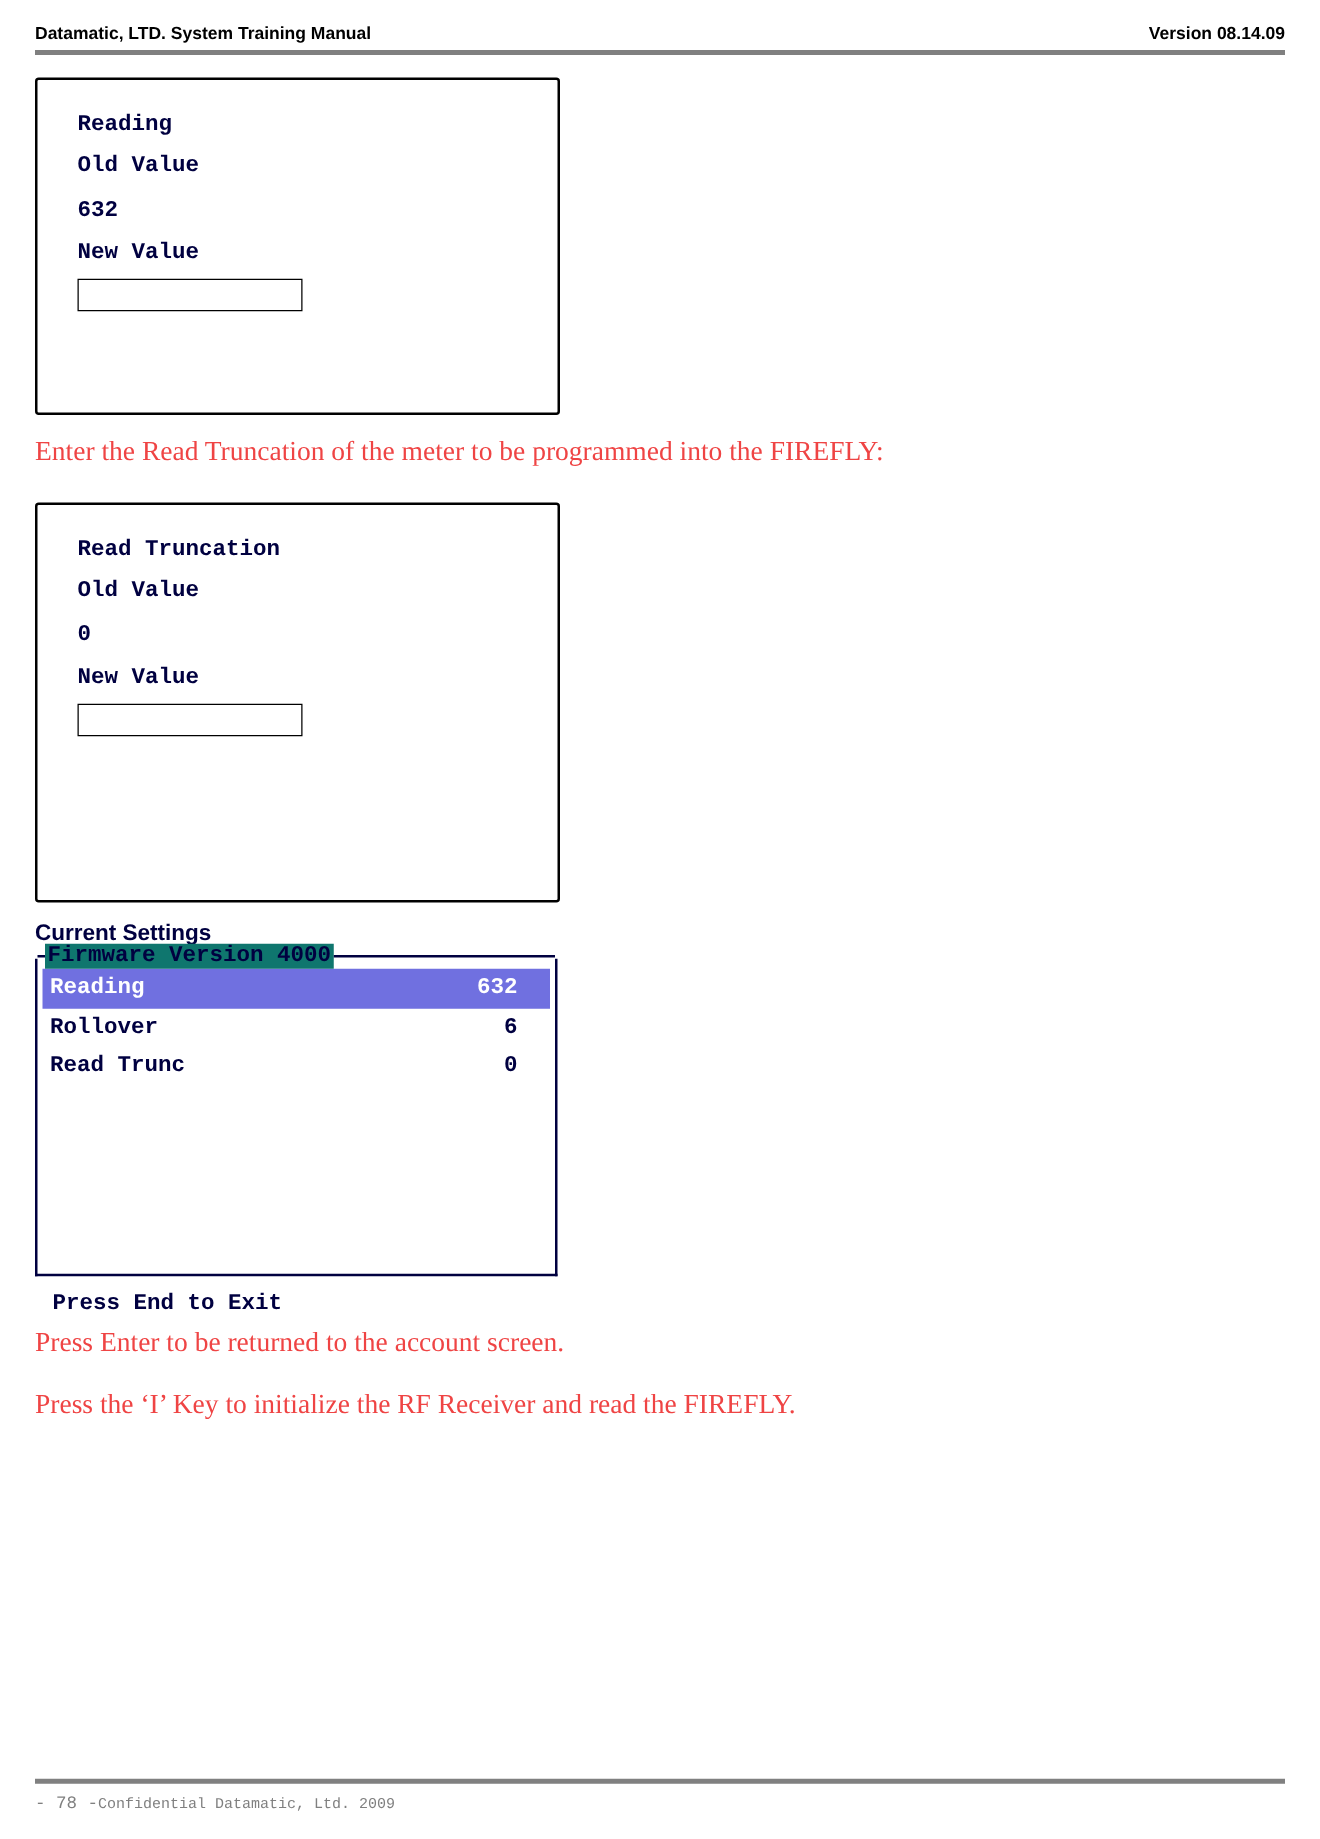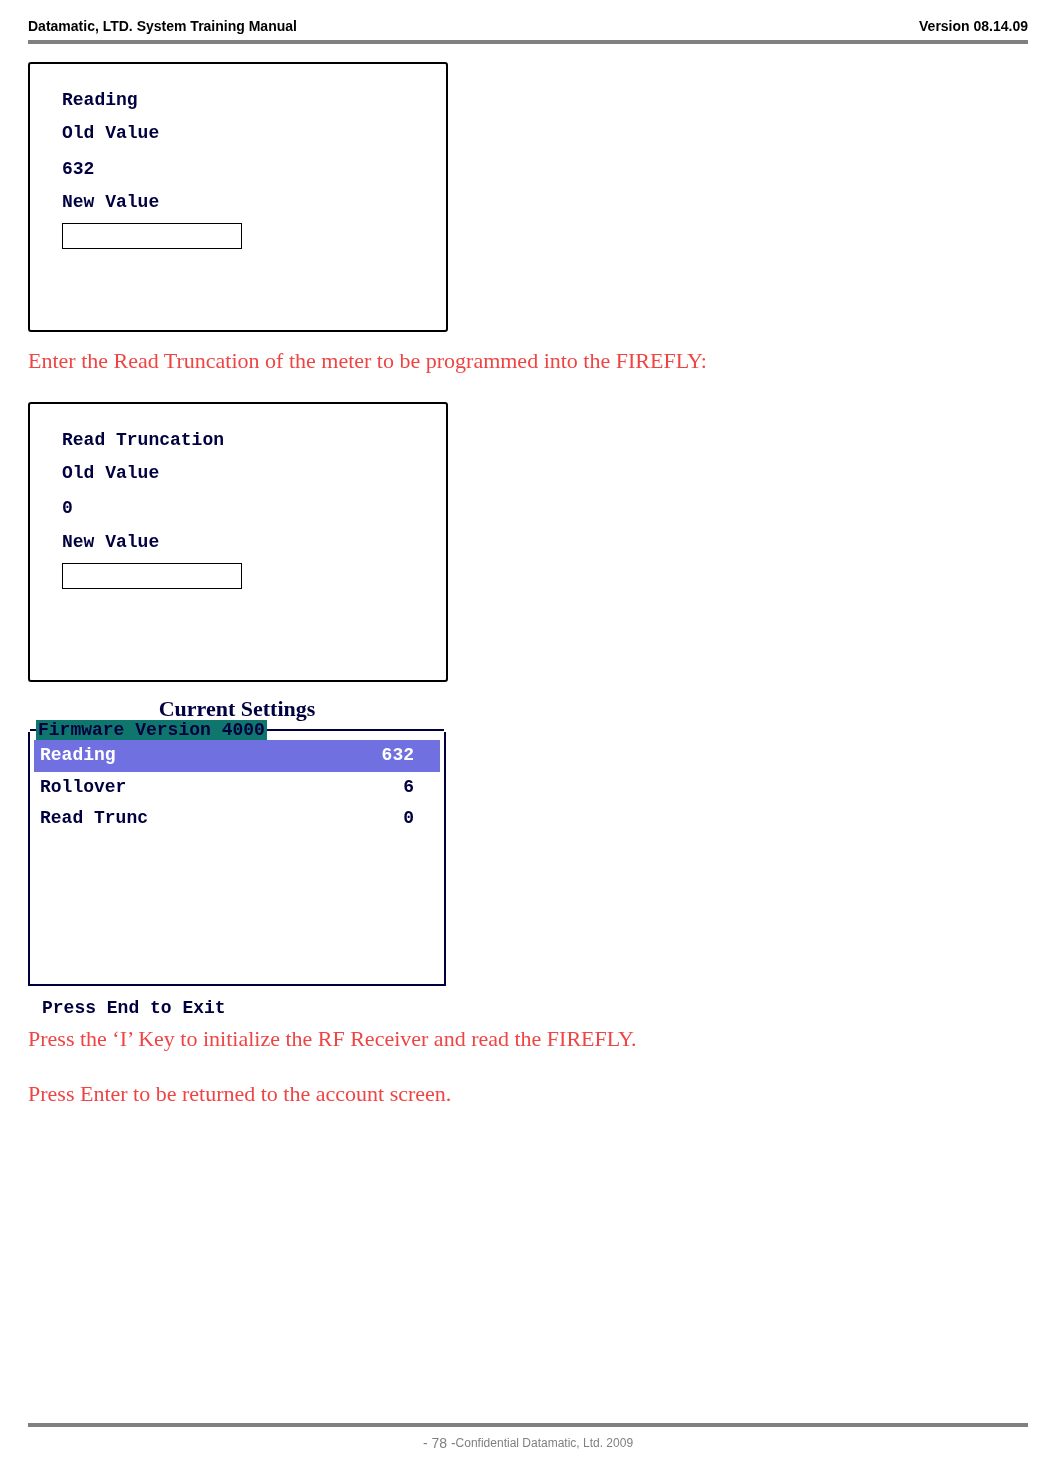--- a/index.html
+++ b/index.html
@@ -42,21 +42,21 @@
       width: 420px;
       padding: 20px 32px 10px 32px;
       margin-bottom: 14px;
       background: #fff;
       position: relative;
     }
     .screenshot-small {
       height: 270px;
     }
     .screenshot-medium {
-      height: 280px;
+      height: 320px;
     }
     .screenshot-text {
       font-family: "Courier New", Courier, monospace;
       font-weight: bold;
       font-size: 18px;
       line-height: 1.85;
       color: #000040;
     }
     .screenshot-text .old-value-num {
       margin-top: 2px;
@@ -70,24 +70,24 @@
       font-size: 16px;
       background: #fff;
       display: inline-block;
       margin-top: 4px;
     }
     .screenshot-current {
       width: 418px;
       margin-bottom: 6px;
     }
     .cs-title {
-      font-family: Liberation Serif, serif;
-      font-weight: bold;
-      font-size: 22px;
-      text-align: center;
+      font-family: Liberation Sans, sans-serif;
+      font-weight: bold;
+      font-size: 18px;
+      text-align: left;
       color: #000040;
       margin-bottom: 0;
     }
     .cs-box {
       border: 2px solid #000040;
       border-top: none;
       position: relative;
       padding: 8px 10px 8px 10px;
       margin-top: 10px;
       height: 254px;
@@ -151,24 +151,25 @@
       margin-top: 6px;
     }
     .footer-divider {
       height: 4px;
       background: #808080;
       margin-top: 30px;
       margin-bottom: 8px;
     }
     .footer-row {
       display: flex;
-      justify-content: center;
+      justify-content: flex-start;
       align-items: center;
       font-size: 14px;
       color: #808080;
+      font-family: Liberation Mono, monospace;
     }
     .footer-right {
       font-size: 12px;
     }
   </style>
 </head>
 <body>
 
 <div class="page">
   <div class="header-row">
@@ -217,23 +218,23 @@
           <span>6</span>
         </div>
         <div class="cs-row">
           <span>Read Trunc</span>
           <span>0</span>
         </div>
       </div>
       <div class="cs-footer">Press End to Exit</div>
     </div>
 
+    <div class="body-text" style="margin-bottom:20px;">Press Enter to be returned to the account screen.</div>
+
     <div class="body-text">Press the ‘I’ Key to initialize the RF Receiver and read the FIREFLY.</div>
-
-    <div class="body-text" style="margin-bottom:20px;">Press Enter to be returned to the account screen.</div>
 
   </div>
 
   <div>
     <div class="footer-divider"></div>
     <div class="footer-row">
       <span>- 78 -</span>
       <span class="footer-right">Confidential Datamatic, Ltd. 2009</span>
     </div>
   </div>

